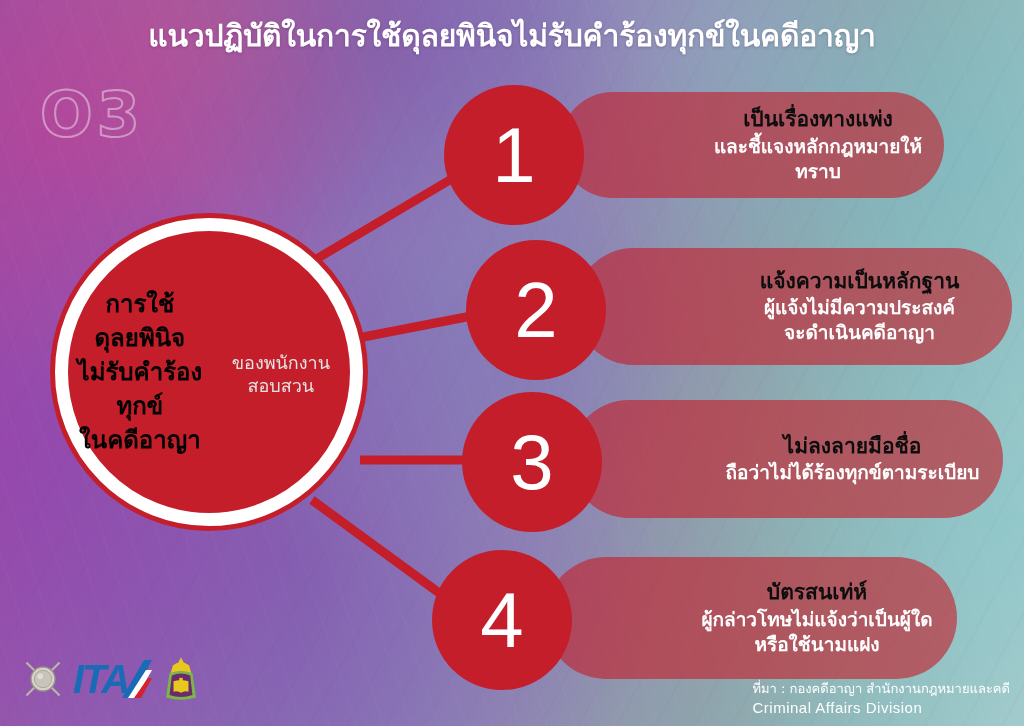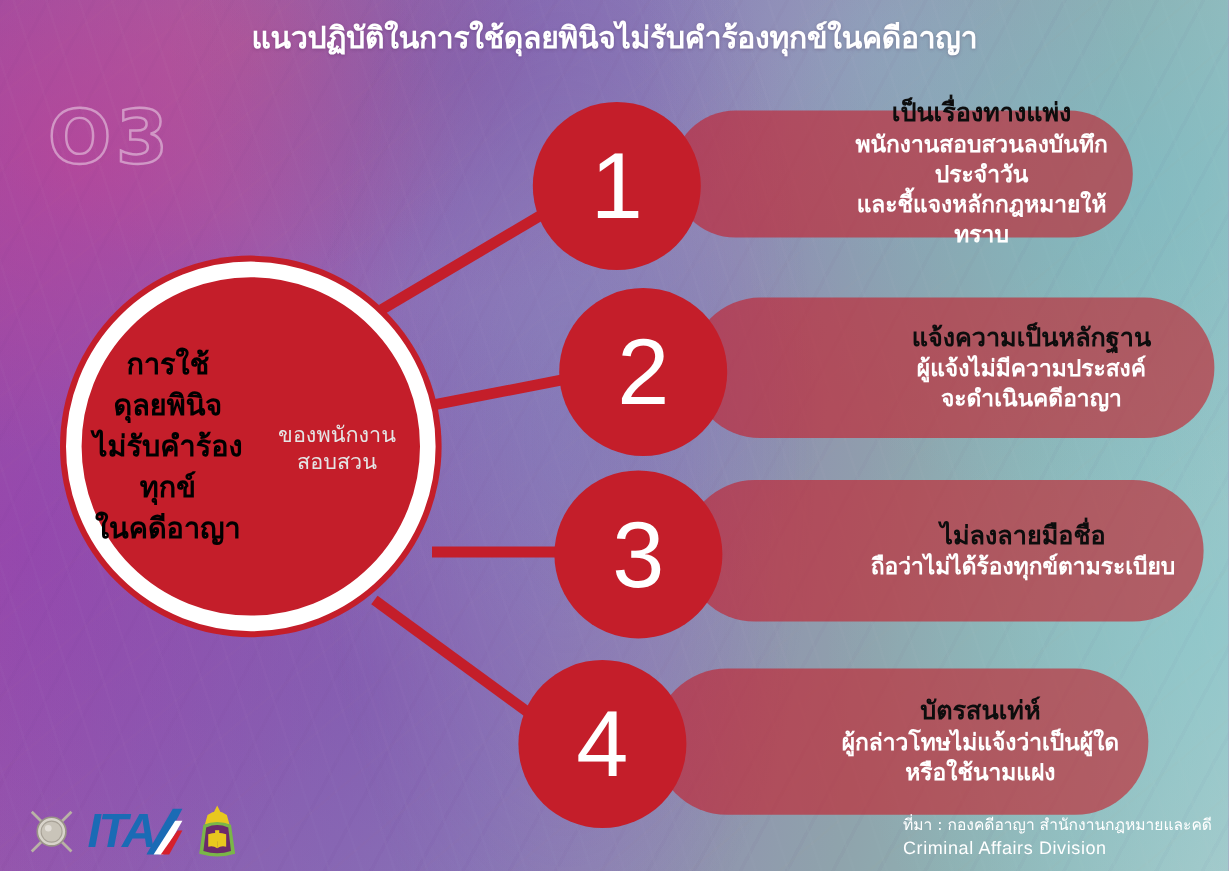--- a/index.html
+++ b/index.html
@@ -69,21 +69,21 @@
   .bg-soft {
     backdrop-filter:blur(0px);
     background:
       radial-gradient(ellipse 300px 700px at 46% 50%, rgba(150,140,190,.30) 0%, rgba(150,140,190,0) 70%);
   }
 
   
   #title {
     position:absolute; left:0; top:16px; width:1024px;
     text-align:center;
-    font-size:25px; font-weight:bold;
+    font-size:30px; font-weight:bold;
     color:#ffffff;
     letter-spacing:-.2px;
     line-height:1.3;
     text-shadow:0 1px 3px rgba(60,20,70,.28);
     white-space:nowrap;
   }
 
   
   #watermark {
     position:absolute; left:40px; top:84px;
@@ -154,21 +154,21 @@
   #card1 .card-num { left:444px; top:85px;  width:140px; height:140px; }
   #card2 .card-bar { left:575px; top:248px; width:437px; height:117px; }
   #card2 .card-num { left:466px; top:240px; width:140px; height:140px; }
   #card3 .card-bar { left:570px; top:400px; width:433px; height:118px; }
   #card3 .card-num { left:462px; top:392px; width:140px; height:140px; }
   #card4 .card-bar { left:545px; top:557px; width:412px; height:122px; }
   #card4 .card-num { left:432px; top:550px; width:140px; height:140px; }
 
   
   #logos {
-    position:absolute; left:20px; bottom:10px;
+    position:absolute; left:20px; bottom:24px;
     display:flex; align-items:center; gap:7px;
   }
   .seal-icon { width:46px; height:46px; position:relative; }
   .ita-text {
     font-family:"Liberation Sans","DejaVu Sans",sans-serif;
     font-size:40px; font-weight:bold; font-style:italic;
     color:#1a6bb5; letter-spacing:-2px; line-height:1;
     display:flex; align-items:center;
   }
   .garuda-icon { width:36px; height:46px; }
@@ -214,21 +214,20 @@
       <div>ไม่รับคำร้องทุกข์</div>
       <div>ในคดีอาญา</div>
     </div>
     <div class="hub-sub">ของพนักงานสอบสวน</div>
   </div>
 
   <div class="card" id="card1">
     <div class="card-bar">
       <div>
         <span class="c-head">เป็นเรื่องทางแพ่ง</span>
-        <span class="c-body">พนักงานสอบสวนลงบันทึกประจำวัน</span>
         <span class="c-body">และชี้แจงหลักกฎหมายให้ทราบ</span>
       </div>
     </div>
     <div class="card-num">1</div>
   </div>
 
   <div class="card" id="card2">
     <div class="card-bar">
       <div>
         <span class="c-head">แจ้งความเป็นหลักฐาน</span>

